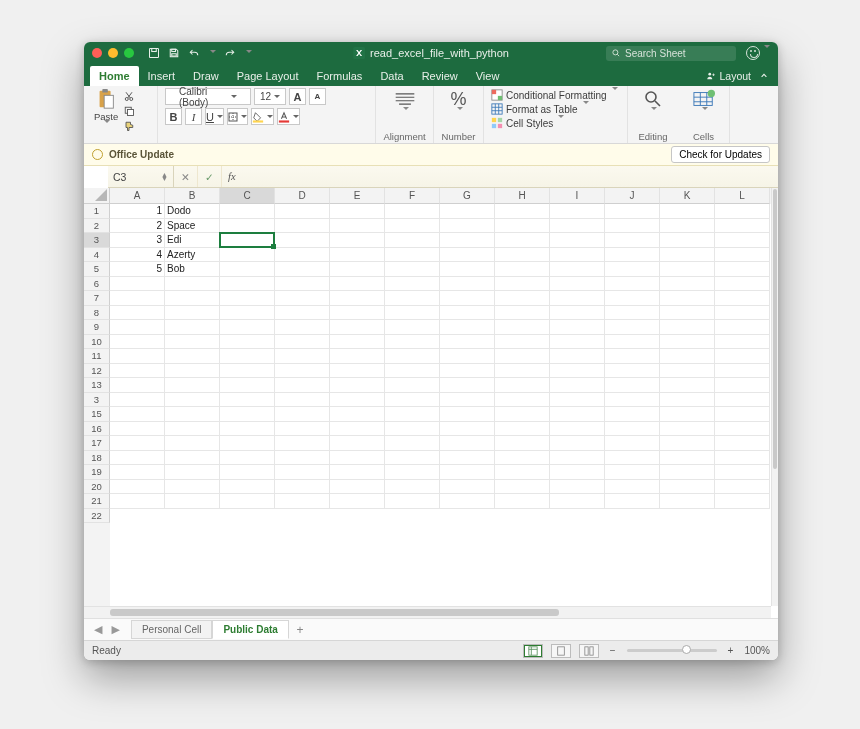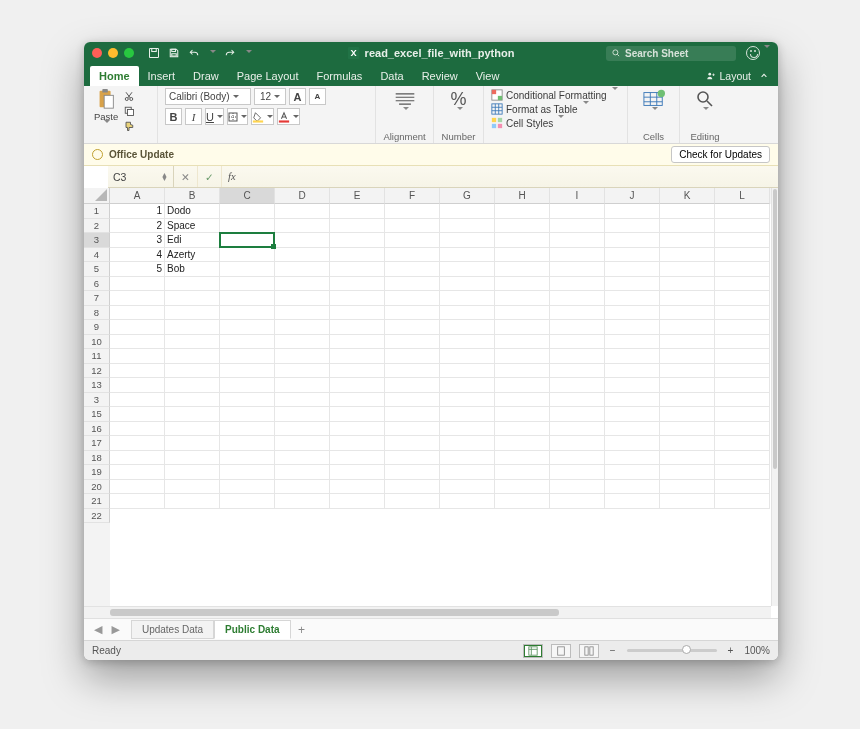--- a/index.html
+++ b/index.html
@@ -4,21 +4,21 @@
 <style>
   * { box-sizing: border-box; margin: 0; padding: 0; font-family: -apple-system, "Helvetica Neue", Arial, sans-serif; }
   body { background: #f0f0f0; width: 860px; height: 729px; position: relative; }
   .window {
     position: absolute; left: 84px; top: 42px; width: 694px; height: 618px;
     background: #fff; border-radius: 6px; overflow: hidden;
     box-shadow: 0 18px 40px rgba(0,0,0,.35), 0 2px 10px rgba(0,0,0,.2);
     display: flex; flex-direction: column;
   }
   
-  .titlebar { background:#1d6b3f; height:22px; display:flex; align-items:center; color:#fff; font-size:10px; padding:0 8px;font-weight:bold; }
+  .titlebar { background:#1d6b3f; height:22px; display:flex; align-items:center; color:#fff; font-size:10px; padding:0 8px; }
   .traffic { display:flex; gap:6px; }
   .dot { width:10px; height:10px; border-radius:50%; }
   .red{background:#ff5f57;} .yel{background:#febc2e;} .grn{background:#28c840;}
   .qat { display:flex; align-items:center; gap:8px; margin-left:14px; color:#e8efe9;}
   .qat .qi { display:flex; align-items:center; }
   .title-center { position:absolute; left:50%; transform:translateX(-50%); display:flex; align-items:center; gap:5px; color:#e8efe9; font-size:11px;}
   .title-right { margin-left:auto; display:flex; align-items:center; gap:10px; }
   .searchbox { width:130px; height:15px; border-radius:3px; background:rgba(255,255,255,.12); display:flex; align-items:center; padding:0 5px; gap:4px; color:#d6e2d9;}
   .smiley { width:14px; height:14px; border:1.3px solid #d6e2d9; border-radius:50%; position:relative;}
   .smiley:before{content:"";position:absolute;width:2px;height:2px;background:#d6e2d9;border-radius:50%;left:3px;top:3px;box-shadow:4px 0 #d6e2d9;}
@@ -30,21 +30,21 @@
   .tabs .spacer{flex:1;}
   .share { color:#e8efe9; font-size:10.5px; padding:0 4px 4px; display:flex; align-items:center; gap:3px;}
   
   .ribbon { background:#f4f4f4; border-bottom:1px solid #d8d8d8; display:flex; align-items:stretch; height:58px; font-size:10px; color:#444;}
   .group { border-right:1px solid #e2e2e2; padding:2px 7px 1px; display:flex; flex-direction:column; justify-content:flex-start; position:relative;}
   .group .lbl { position:absolute; bottom:1px; left:0; right:0; text-align:center; font-size:9.5px; color:#666;}
   .bigbtn { display:flex; flex-direction:column; align-items:center; gap:1px; padding:0 3px;}
   .bigbtn .ic { width:22px; height:22px; display:flex; align-items:center; justify-content:center;}
   .toprow { display:flex; align-items:center; gap:3px;}
   .botrow { display:flex; align-items:center; gap:3px; margin-top:3px;}
-  .selbox { border:1px solid #c8c8c8; background:#fff; height:17px; display:inline-flex; align-items:center; padding:0 3px; font-size:10px;}
+  .selbox { border:1px solid #c8c8c8; background:#fff; height:17px; display:inline-flex; align-items:center; padding:0 13px; font-size:10px;}
   .drop:after{content:"";border:3px solid transparent;border-top-color:#666;margin-left:3px;margin-top:3px;}
   .sqbtn { border:1px solid #c8c8c8; background:#fff; height:17px; min-width:17px; display:inline-flex; align-items:center; justify-content:center; font-size:11px;}
   .miniitem { display:flex; align-items:center; gap:3px; font-size:10px; color:#3b3b3b; padding:1px 0;}
   .caret:after{content:"";border:3px solid transparent;border-top-color:#888;margin-left:2px;}
   
   .msgbar { background:#fffcea; border-bottom:1px solid #e8e0b6; height:22px; display:flex; align-items:center; font-size:10px; color:#5a5438; padding:0 8px; gap:6px;justify-content:center;}
   .msgbar .ring{width:11px;height:11px;border:1.6px solid #c0a030;border-radius:50%;}
   .msgbar .t1{font-weight:600;}
   .msgbar .update{ margin-left:auto; background:#fff; border:1px solid #c6c6c6; border-radius:3px; padding:2px 7px; font-size:10px;}
   
@@ -293,45 +293,45 @@
             <rect x="1" y="1" width="5" height="5" fill="#ffd54f"></rect>
             <rect x="8" y="1" width="5" height="5" fill="#a5d6a7"></rect>
             <rect x="1" y="8" width="5" height="5" fill="#90caf9"></rect>
             <rect x="8" y="8" width="5" height="5" fill="#f48fb1"></rect>
           </svg>
         <span>Cell Styles</span>
           <span class="caret"></span>
       </div>
     </div>
 
+    <div class="group" style="width:50px;align-items:center;border-right:none;">
+      <div class="bigbtn">
+        <span class="ic">
+            <svg width="20" height="20" viewBox="0 0 20 20" fill="none" stroke="#555" stroke-width="1.6">
+              <circle cx="8" cy="8" r="5"></circle>
+              <path d="M12 12l5 5"></path>
+            </svg>
+          </span>
+      </div>
+      <span class="caret" style="align-self:center;"></span>
+      <div class="lbl">Editing</div>
+    </div>
+
     <div class="group" style="width:52px;align-items:center;">
       <div class="bigbtn">
         <span class="ic">
             <svg width="24" height="20" viewBox="0 0 24 20" fill="none" stroke="#3a77b7" stroke-width="1">
               <rect x="1" y="3" width="20" height="14"></rect>
               <path d="M1 8h20M1 13h20M8 3v14M15 3v14"></path>
               <circle cx="20" cy="4" r="4" fill="#6fbf73" stroke="none"></circle>
             </svg>
           </span>
       </div>
       <span class="caret" style="align-self:center;"></span>
       <div class="lbl">Cells</div>
-    </div>
-
-    <div class="group" style="width:50px;align-items:center;border-right:none;">
-      <div class="bigbtn">
-        <span class="ic">
-            <svg width="20" height="20" viewBox="0 0 20 20" fill="none" stroke="#555" stroke-width="1.6">
-              <circle cx="8" cy="8" r="5"></circle>
-              <path d="M12 12l5 5"></path>
-            </svg>
-          </span>
-      </div>
-      <span class="caret" style="align-self:center;"></span>
-      <div class="lbl">Editing</div>
     </div>
   </div>
 
   <div class="msgbar">
     <div class="ring"></div>
     <span class="t1">Office Update</span>
     <button class="update">Check for Updates</button>
   </div>
 
   <div class="fbar">
@@ -696,21 +696,21 @@
             <div class="thumb"></div>
           </div>
       </div>
     </div>
   </div>
 
   <div class="sheettabs">
     <span class="navtri">◀</span>
     <span class="navtri">▶</span>
     <div id="sheettabs-holder" style="display:flex;gap:0;margin-left:6px;">
-        <div class="stab">Updates Data</div>
+        <div class="stab">Personal Cell</div>
         <div class="stab act">Public Data</div>
       </div>
     <span class="addtab">+</span>
   </div>
 
   <div class="status">
     <span>Ready</span>
     <div class="spacer"></div>
     <div class="viewbtn act">
         <svg class="ico10" viewBox="0 0 12 12" stroke="#57905b" fill="none">

